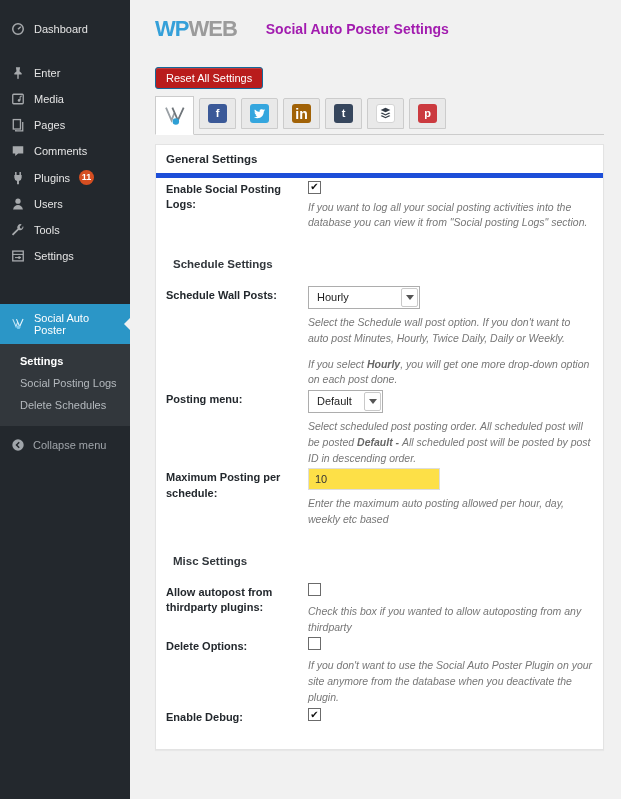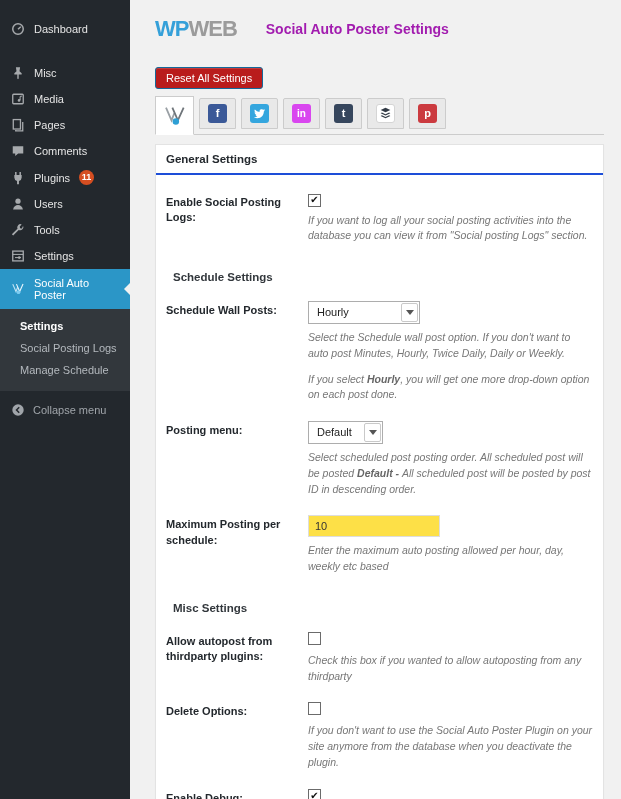--- a/index.html
+++ b/index.html
@@ -18,21 +18,21 @@
   .menu { padding-top:16px; }
   .menu-item {
     display:flex; align-items:center; gap:9px;
     padding:6px 8px 6px 11px; cursor:pointer; position:relative;
     color:#e5e5e5;
   }
   .menu-item .mi-icon { width:14px; height:14px; flex:0 0 14px; color:#a7aaad; display:flex; align-items:center; }
   .menu-item .mi-icon svg { width:14px; height:14px; display:block; }
   .menu-sep { height:18px; }
   .menu-item.active {
-    background:#2b96c7; color:#fff; padding-top:8px; padding-bottom:8px;
+    background:#2b96c7; color:#fff; padding-top:8px; padding-bottom:8px;margin-top:35px;
   }
   .menu-item.active .mi-icon { color:#cdeafa; }
   .menu-item .arrow-notch {
     position:absolute; right:0; top:50%; margin-top:-6px;
     border:6px solid transparent; border-right-color:#f1f1f1;
   }
   .badge {
     background:#d54e21; color:#fff; border-radius:50%;
     min-width:15px; height:15px; line-height:15px; text-align:center;
     font-size:9px; font-weight:bold; display:inline-block; padding:0 2px;
@@ -83,40 +83,40 @@
     border-bottom:1px solid #fff; border-radius:0; position:relative; z-index:2;
   }
   .icon-sq {
     width:19px; height:19px; border-radius:3px;
     display:flex; align-items:center; justify-content:center;
     color:#fff; font-weight:bold; font-size:11px; line-height:1;
   }
   .icon-sq svg { width:13px; height:13px; display:block; }
   .icon-sq.fb { background:#3b5998; }
   .icon-sq.tw { background:#35a6de; }
-  .icon-sq.li { background:#d946ef; font-size:10px; }
+  .icon-sq.li { background:#a16207; font-size:14px; }
   .icon-sq.tu { background:#36465d; }
   .icon-sq.bu { background:#fff; border:1px solid #d5d5d5; }
   .icon-sq.pi { background:#cb3a3f; }
   .wplogo-mark svg { width:24px; height:22px; display:block; }
 
   
   .panel {
     margin-top:9px; background:#fff; border:1px solid #e3e3e3;
     box-shadow:0 1px 1px rgba(0,0,0,.04); padding-bottom:22px;
   }
   .panel-header {
     font-size:11.5px; font-weight:bold; color:#23282d;
-    padding:8px 10px; border-bottom:2px solid #1d4ed8;
+    padding:8px 10px; border-bottom:5px solid #1d4ed8;
   }
   .sub-heading {
     font-size:11.5px; font-weight:bold; color:#32373c;
     padding:0 10px 0 17px; margin:27px 0 16px;
   }
-  .row { display:flex; padding:0 10px; margin:18px 0; }
+  .row { display:flex; padding:0 10px; margin:2px 0; }
   .row .label {
     width:142px; flex:0 0 142px; font-size:11px; font-weight:bold;
     color:#23282d; line-height:1.4; padding-top:2px;
   }
   .row .control { flex:1; font-size:11px; }
   .desc {
     font-style:italic; color:#777; font-size:10.5px; line-height:1.5;
     margin-top:6px; max-width:300px;
   }
   .desc + .desc { margin-top:10px; }
@@ -160,21 +160,21 @@
       </span>
       <span>Dashboard</span>
     </div>
     <div class="menu-sep"></div>
     <div class="menu-item">
       <span class="mi-icon">
         <svg viewBox="0 0 16 16" fill="currentColor">
             <path d="M5.6 1.5h4.8l-.7 4.4 2.5 2.3v1.4H8.8v4.6L8 15.2l-.8-1V9.6H3.8V8.2l2.5-2.3z"></path>
           </svg>
       </span>
-      <span>Misc</span>
+      <span>Enter</span>
     </div>
     <div class="menu-item">
       <span class="mi-icon">
         <svg viewBox="0 0 16 16">
             <rect x="2" y="2.6" width="12" height="10.8" rx="1" fill="none" stroke="currentColor" stroke-width="1.5"></rect>
             <path d="M10.4 5.2v4" stroke="currentColor" stroke-width="1.2" fill="none"></path>
             <circle cx="9.2" cy="9.6" r="1.5" fill="currentColor"></circle>
             <path d="M10.4 5.2l2-.6" stroke="currentColor" stroke-width="1.2" fill="none"></path>
           </svg>
       </span>
@@ -242,21 +242,21 @@
             <path d="M7.8 1.5l4.6 10.6L17.2 1.5" stroke="#e6f4fc" stroke-width="1.6" fill="none"></path>
             <circle cx="10.7" cy="13" r="2.7" fill="#7ecdf2"></circle>
           </svg>
       </span>
       <span>Social Auto Poster</span>
       <span class="arrow-notch"></span>
     </div>
     <div class="submenu">
       <div class="submenu-item active">Settings</div>
       <div class="submenu-item">Social Posting Logs</div>
-      <div class="submenu-item">Manage Schedule</div>
+      <div class="submenu-item">Delete Schedules</div>
     </div>
     <div class="collapse-row">
       <span class="mi-icon">
         <svg viewBox="0 0 16 16">
             <circle cx="8" cy="8" r="6.5" fill="currentColor"></circle>
             <path d="M9.4 4.9L6.3 8l3.1 3.1" stroke="#23282d" stroke-width="1.7" fill="none"></path>
           </svg>
       </span>
       <span>Collapse menu</span>
     </div>

